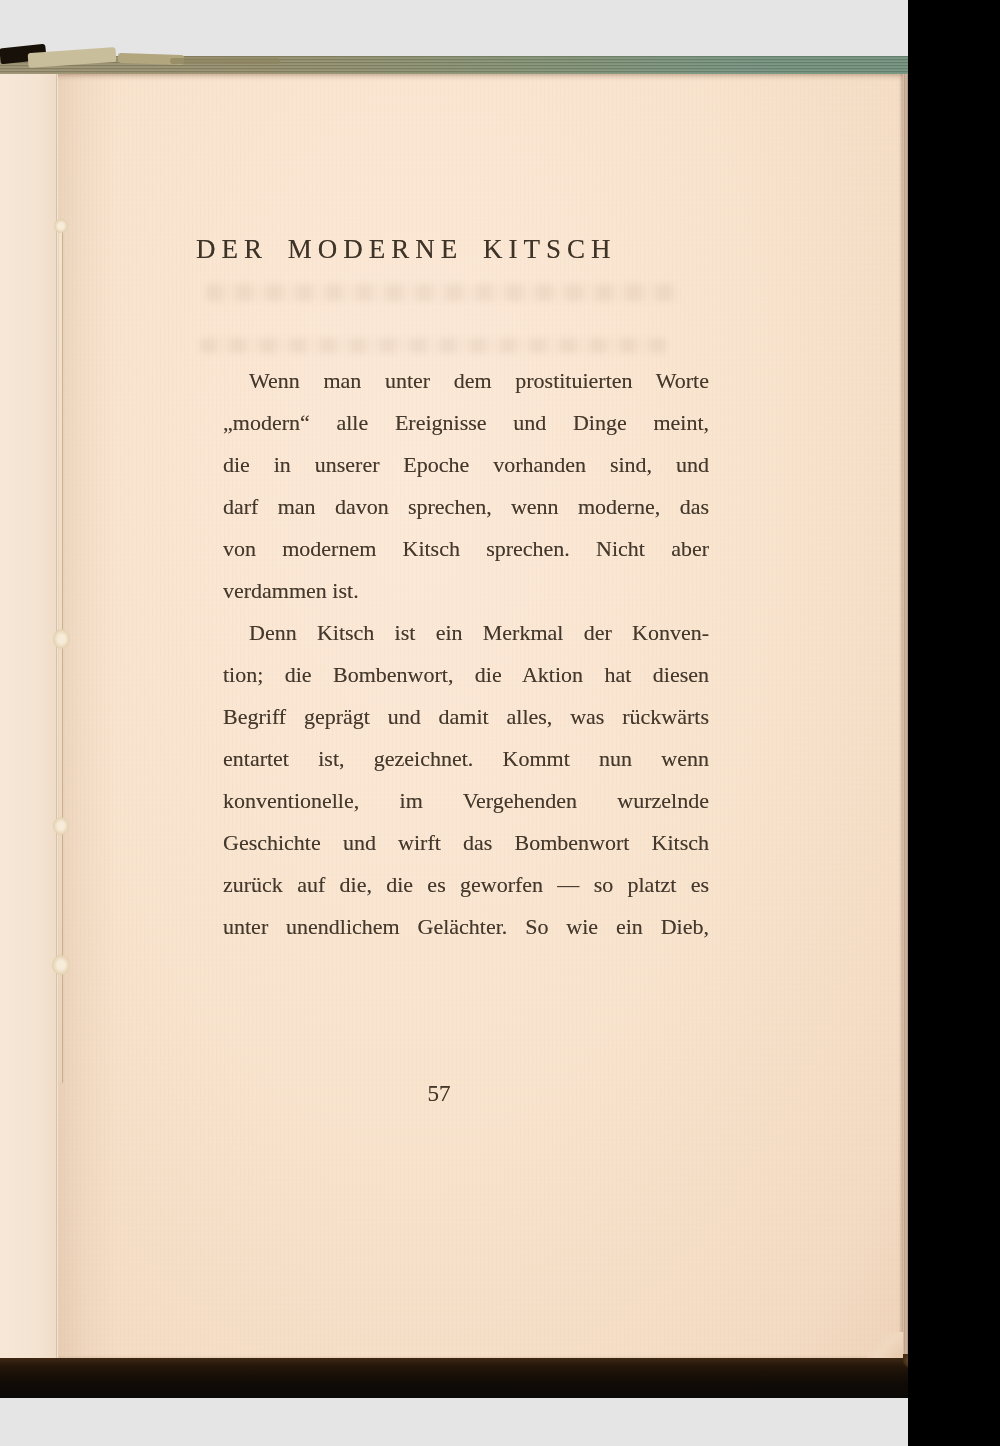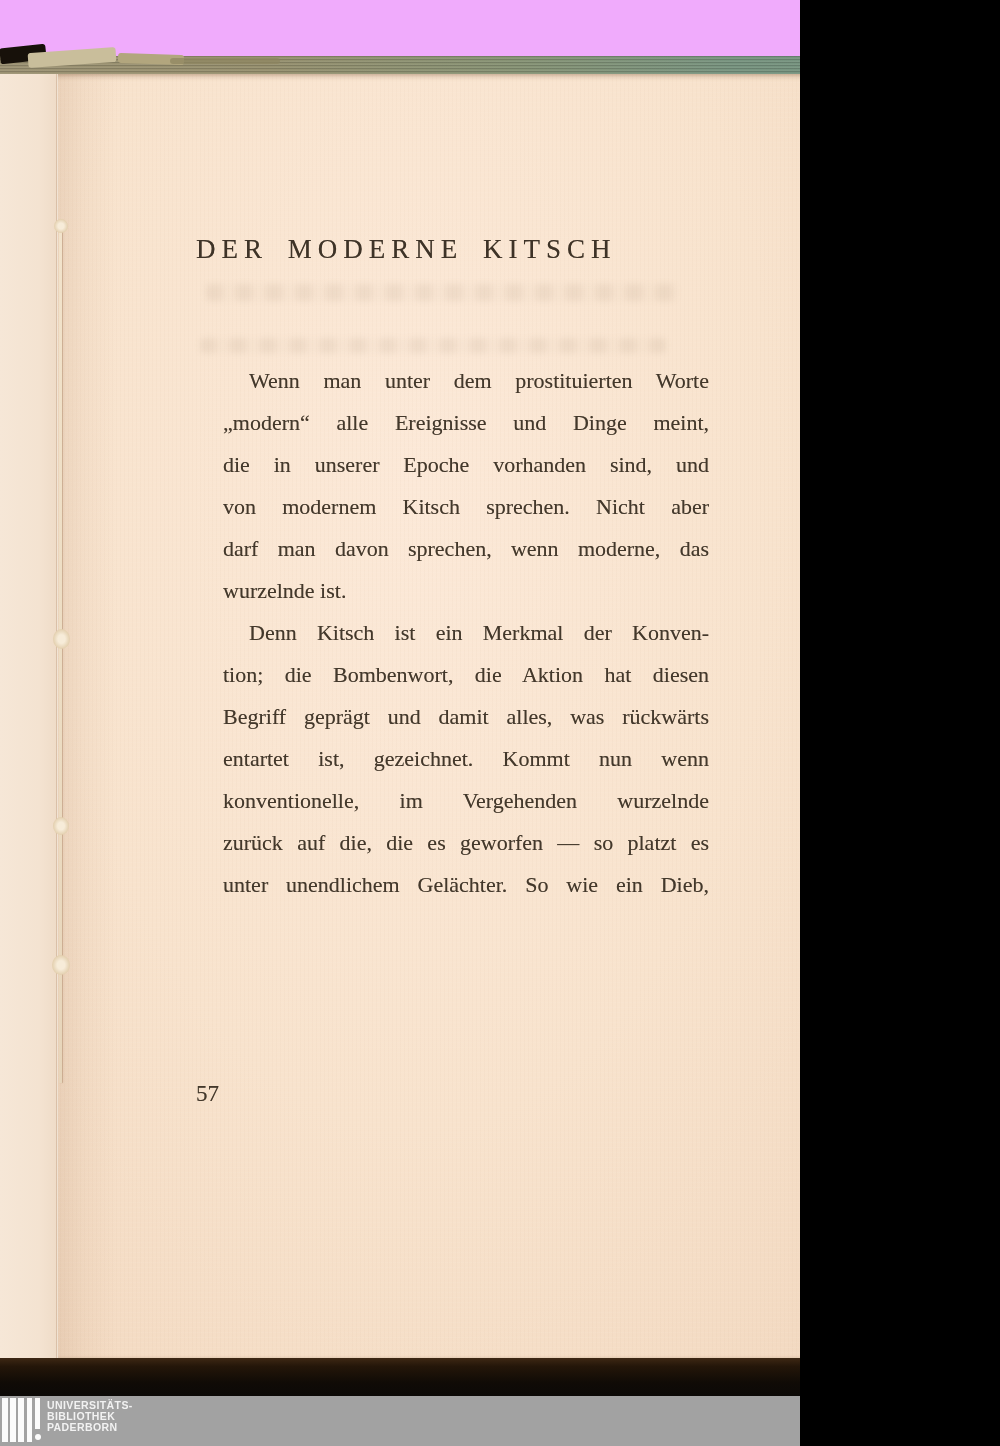--- a/index.html
+++ b/index.html
@@ -1,18 +1,18 @@
 <!DOCTYPE html>
 <html><head>
 <meta charset="utf-8">
 <style>
   html,body{margin:0;padding:0;background:#000;}
   .stage{
-    position:relative;width:800px;height:1446px;overflow:hidden;
-    background:#f0abfc;
+    position:relative;width:908px;height:1446px;overflow:hidden;
+    background:#e5e5e5;
     font-family:"Liberation Serif","DejaVu Serif",serif;
   }
   
   .cover-top{
     position:absolute;left:0;top:56px;width:940px;height:22px;
     background:
       repeating-linear-gradient(0deg, rgba(0,0,0,.14) 0 1px, rgba(255,255,255,.05) 1px 2px, transparent 2px 3px),
       linear-gradient(90deg,#9c9273 0%,#97906f 28%,#879375 55%,#789480 78%,#74937f 100%);
     border-radius:0 5px 0 0;
   }
@@ -93,21 +93,21 @@
   .textblock{position:absolute;left:196px;top:286px;width:486px;margin-left:27px;}
   .tline{
     height:42px;line-height:42px;font-size:22px;color:#43382b;
     text-align:justify;text-align-last:justify;
     text-shadow:0 0 .5px rgba(67,56,43,.45);
   }
   .tline.indent{text-indent:26px;}
   .tline.noju{text-align-last:left;}
   .pageno{
     position:absolute;left:196px;top:999px;width:486px;height:42px;line-height:42px;
-    text-align:left;font-size:23px;color:#43382b;text-shadow:0 0 .5px rgba(67,56,43,.45);
+    text-align:center;font-size:23px;color:#43382b;text-shadow:0 0 .5px rgba(67,56,43,.45);
   }
   .corner-fold{
     position:absolute;right:0px;bottom:0px;width:36px;height:26px;
     background:linear-gradient(315deg,#e6c8ac 0%,#f0d8c0 45%,rgba(240,216,192,0) 70%);
   }
   
   .footer{
     position:absolute;left:0;top:1396px;width:1000px;height:50px;
     background:#a2a2a2;
   }
@@ -152,46 +152,32 @@
 
     <div class="ghost g1"></div>
     <div class="ghost g2"></div>
 
     <h1 class="heading">DER MODERNE KITSCH</h1>
 
     <div class="textblock" id="text-block">
         <div class="tline indent">Wenn man unter dem prostituierten Worte</div>
         <div class="tline">„modern“ alle Ereignisse und Dinge meint,</div>
         <div class="tline">die in unserer Epoche vorhanden sind, und</div>
+        <div class="tline">darf man davon sprechen, wenn moderne, das</div>
         <div class="tline">von modernem Kitsch sprechen. Nicht aber</div>
-        <div class="tline">darf man davon sprechen, wenn moderne, das</div>
-        <div class="tline noju">wurzelnde ist.</div>
+        <div class="tline noju">verdammen ist.</div>
         <div class="tline indent">Denn Kitsch ist ein Merkmal der Konven-</div>
         <div class="tline">tion; die Bombenwort, die Aktion hat diesen</div>
         <div class="tline">Begriff geprägt und damit alles, was rückwärts</div>
         <div class="tline">entartet ist, gezeichnet. Kommt nun wenn</div>
         <div class="tline">konventionelle, im Vergehenden wurzelnde</div>
+        <div class="tline">Geschichte und wirft das Bombenwort Kitsch</div>
         <div class="tline">zurück auf die, die es geworfen — so platzt es</div>
         <div class="tline">unter unendlichem Gelächter. So wie ein Dieb,</div>
       </div>
 
     <div class="pageno">57</div>
 
     <div class="corner-fold"></div>
   </div>
 
-  <div class="footer">
-    <div class="logo">
-      <span class="lbar b1"></span>
-      <span class="lbar b2"></span>
-      <span class="lbar b3"></span>
-      <span class="lbar b4"></span>
-      <span class="lbar b5"></span>
-      <span class="ldot"></span>
-    </div>
-    <div class="wtext">
-      <div>UNIVERSITÄTS-</div>
-      <div>BIBLIOTHEK</div>
-      <div>PADERBORN</div>
-    </div>
-  </div>
 
 </div>
 
 </body></html>

